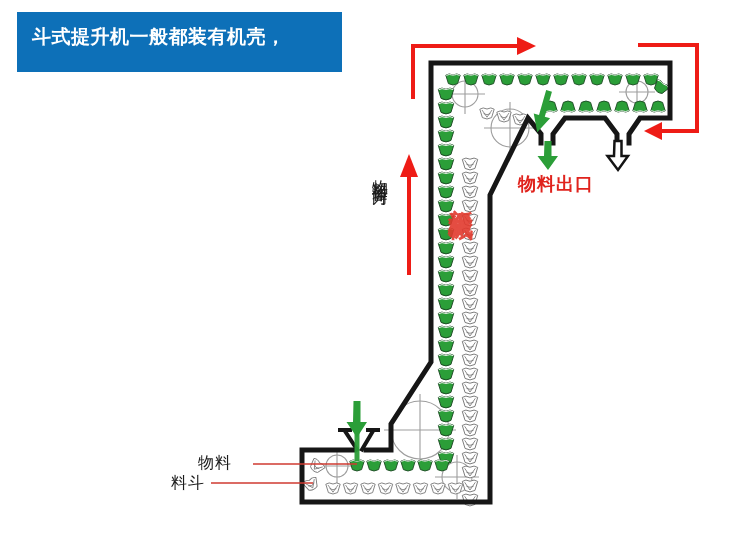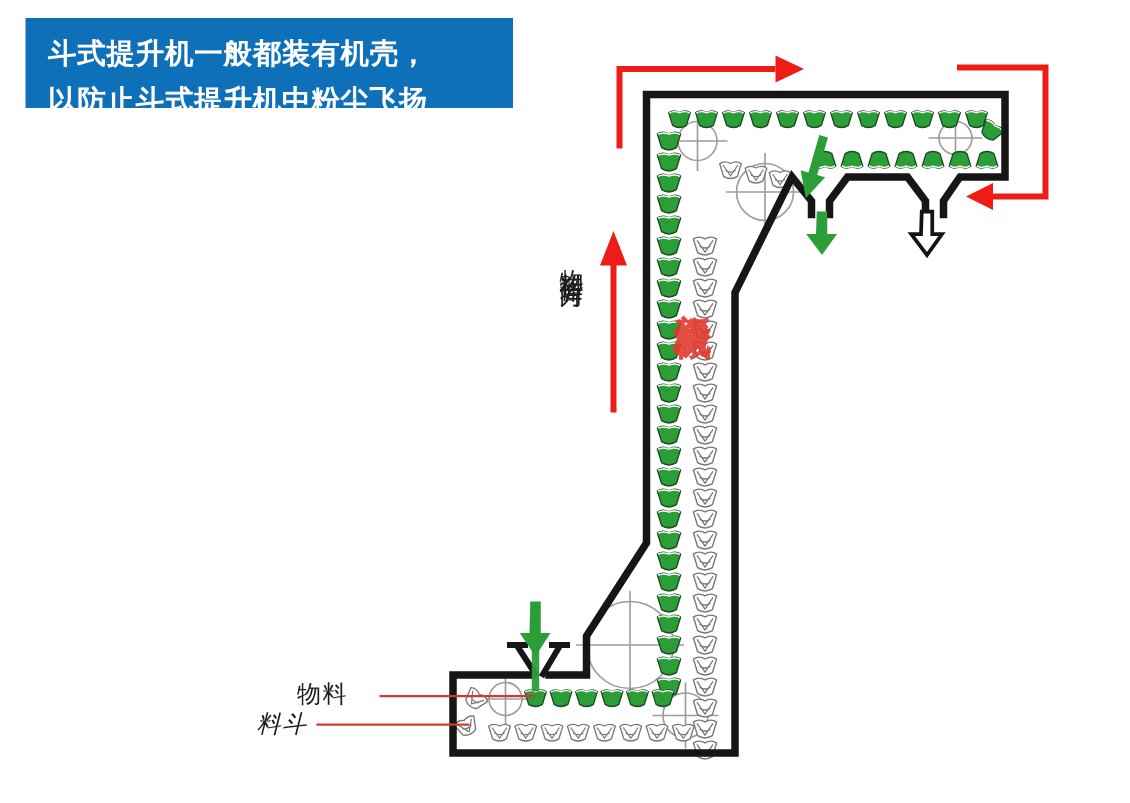--- a/index.html
+++ b/index.html
@@ -28,21 +28,21 @@
     position:absolute;left:448px;top:189px;height:160px;
     writing-mode:vertical-rl;text-orientation:upright;
     color:var(--wm-red);opacity:0.9;font-size:25px;font-weight:bold;
     letter-spacing:1px;line-height:1;pointer-events:none;
   }
   .red-label{position:absolute;color:var(--label-red);font-size:18px;font-weight:bold;letter-spacing:1px;}
   .outlet-label{left:518px;top:172px;}
   .inlet-label{left:315px;top:365px;}
   .black-label{position:absolute;color:var(--text);font-size:16px;letter-spacing:1px;}
   .material-label{left:198px;top:453px;}
-  .bucket-label{left:171px;top:473px;font-style:italic;}
+  .bucket-label{left:171px;top:473px;}
   
   .casing{fill:none;stroke:var(--black);stroke-width:5;stroke-linejoin:miter;stroke-linecap:square;}
   .hopper{fill:none;stroke:var(--black);stroke-width:4;stroke-linecap:square;}
   .red-path{fill:none;stroke:var(--red);stroke-width:4;}
   .red-fill{fill:var(--red);}
   .green-fill{fill:var(--green);}
   .white-arrow{fill:#ffffff;stroke:#141414;stroke-width:2.5;stroke-linejoin:miter;}
   .leader{stroke:var(--leader);stroke-width:1.5;}
   .pulley{stroke:#9d9d9d;stroke-width:1.1;fill:none;}
   .bf-body{fill:var(--green);stroke:#1d4a24;stroke-width:0.9;}
@@ -223,20 +223,20 @@
     </g>
 
     <g>
       <line class="leader" x1="253" y1="464" x2="357" y2="464"></line>
       <line class="leader" x1="211" y1="483" x2="313" y2="483"></line>
     </g>
   </svg>
 
   <div class="info-box">
     <div>斗式提升机一般都装有机壳，</div>
-    <div>以防止斗式提升机中粉尘飞扬</div>
   </div>
 
   <div class="v-label flow-dir">物料运作方向</div>
   <div class="watermark">新乡大汉机械</div>
+  <div class="red-label outlet-label">物料出口</div>
   <div class="black-label material-label">物料</div>
   <div class="black-label bucket-label">料斗</div>
 </div>
 
 </body></html>

